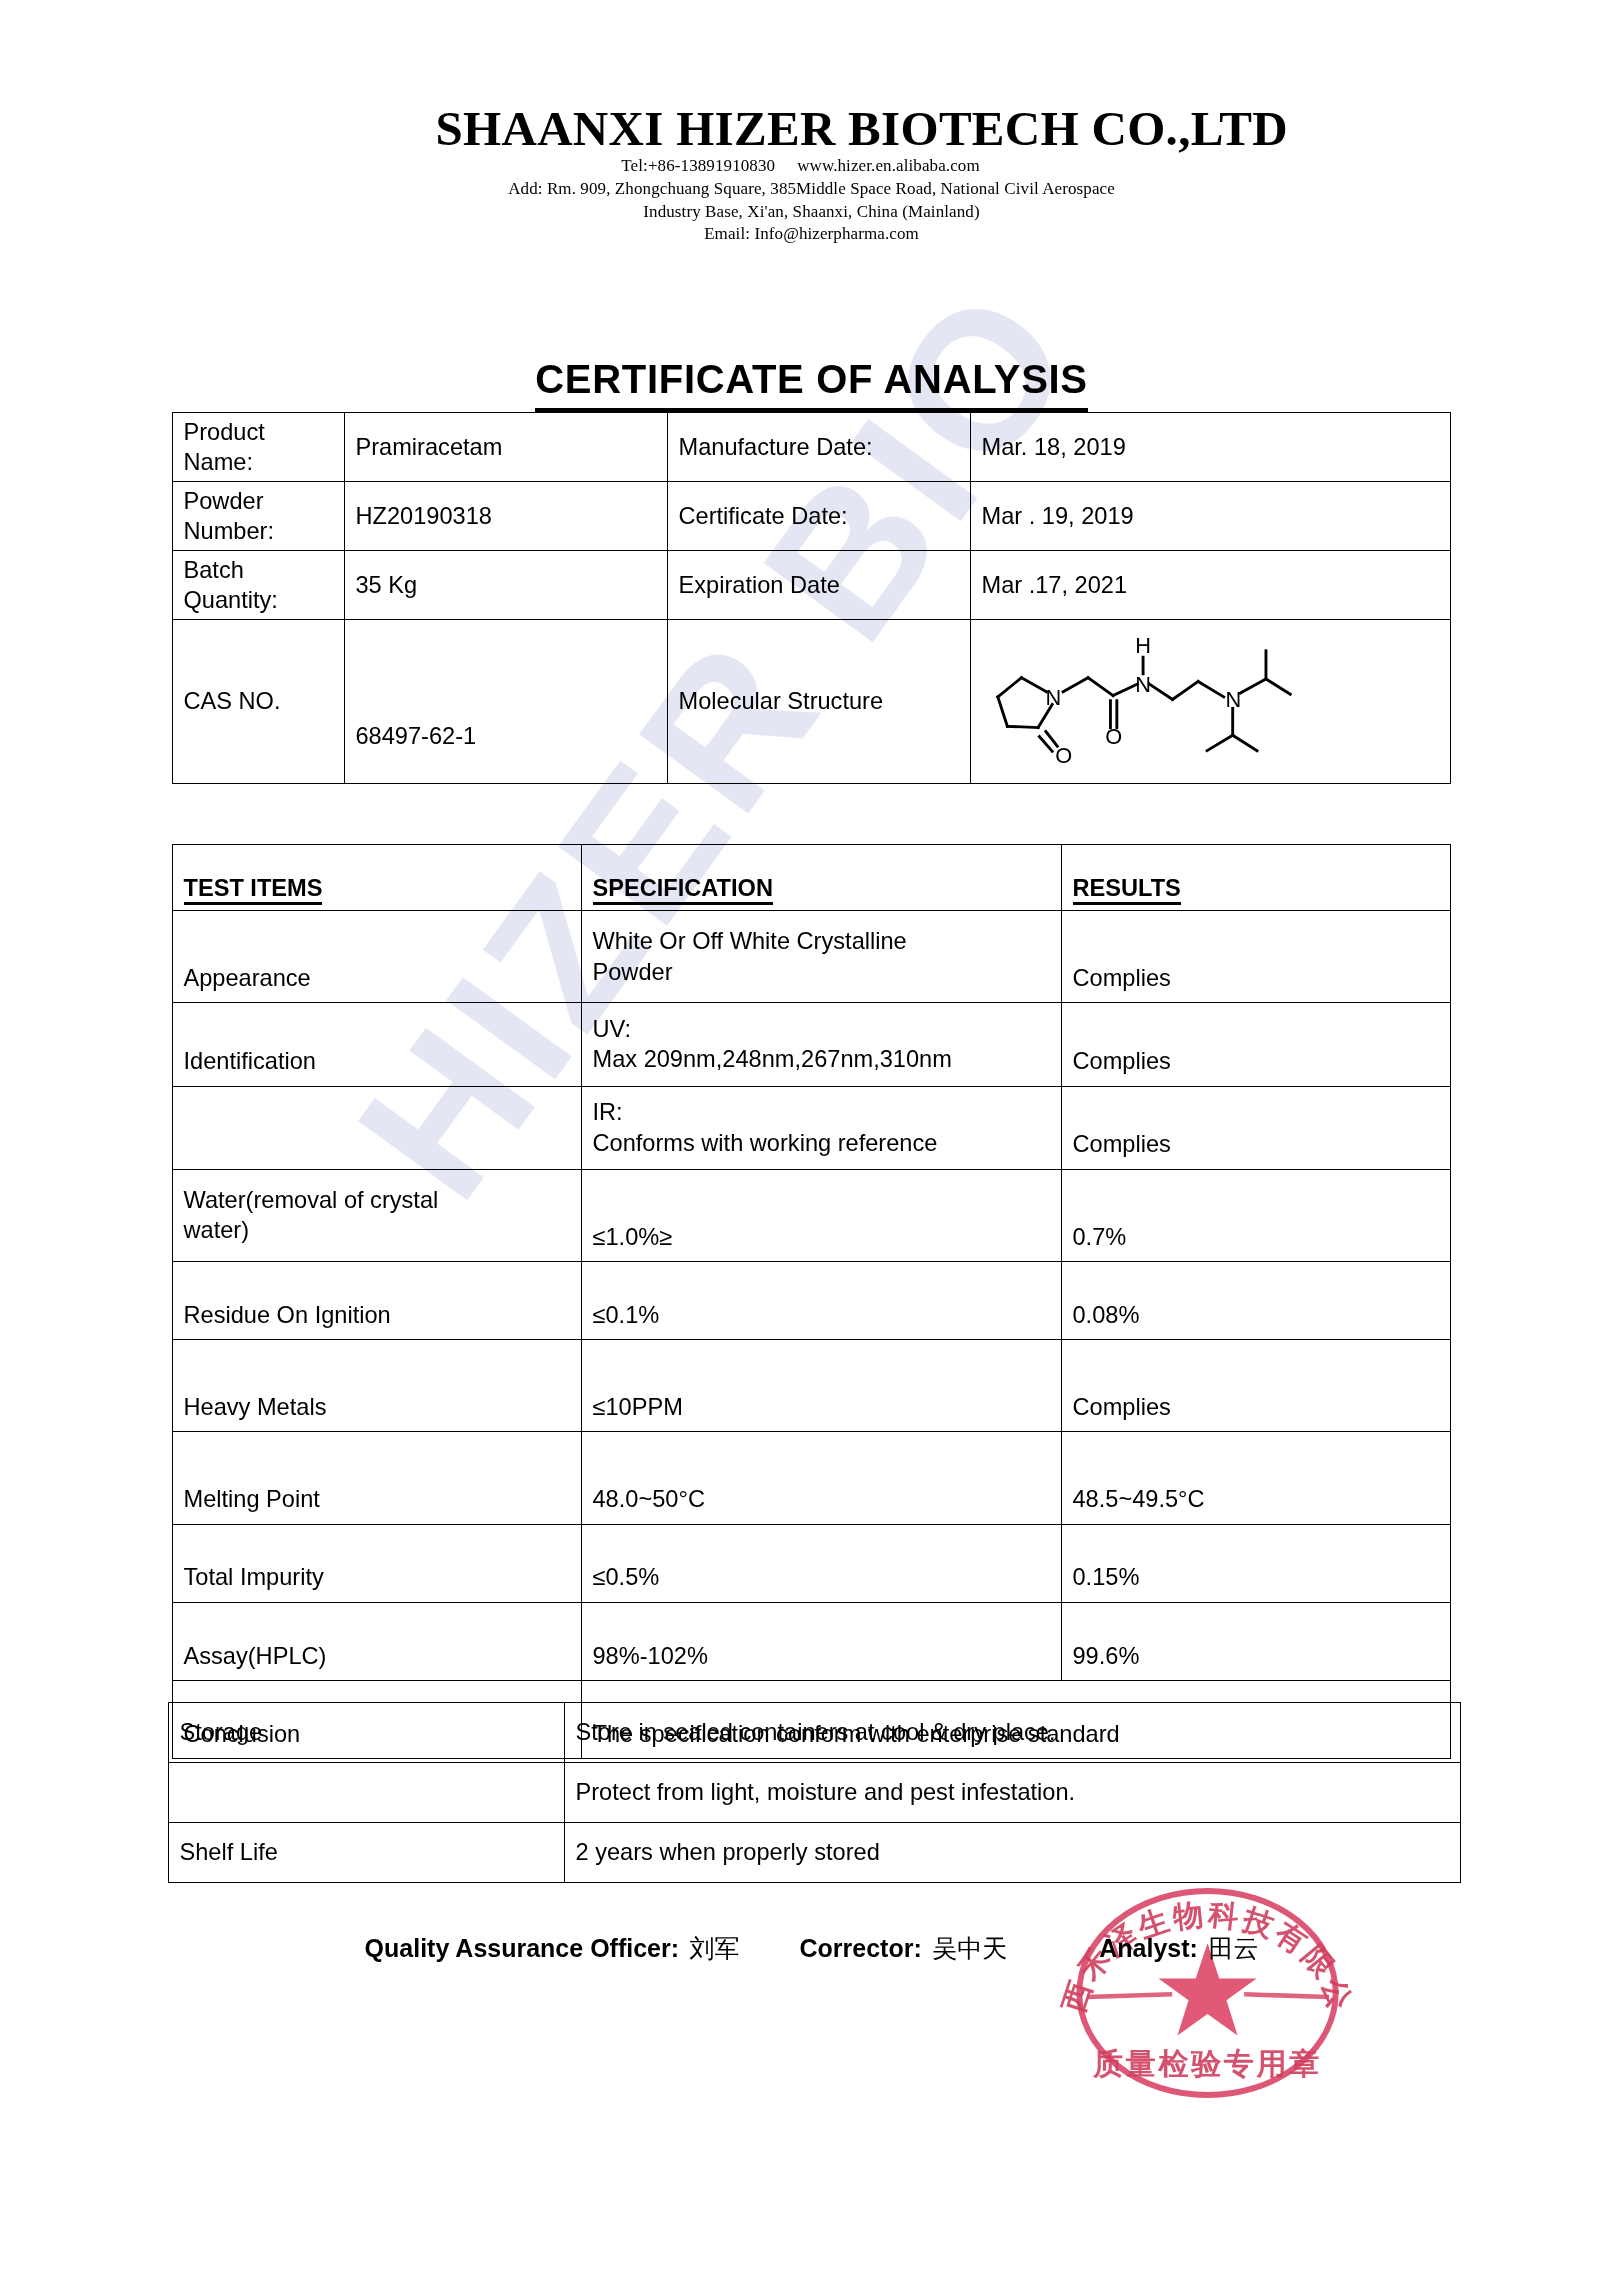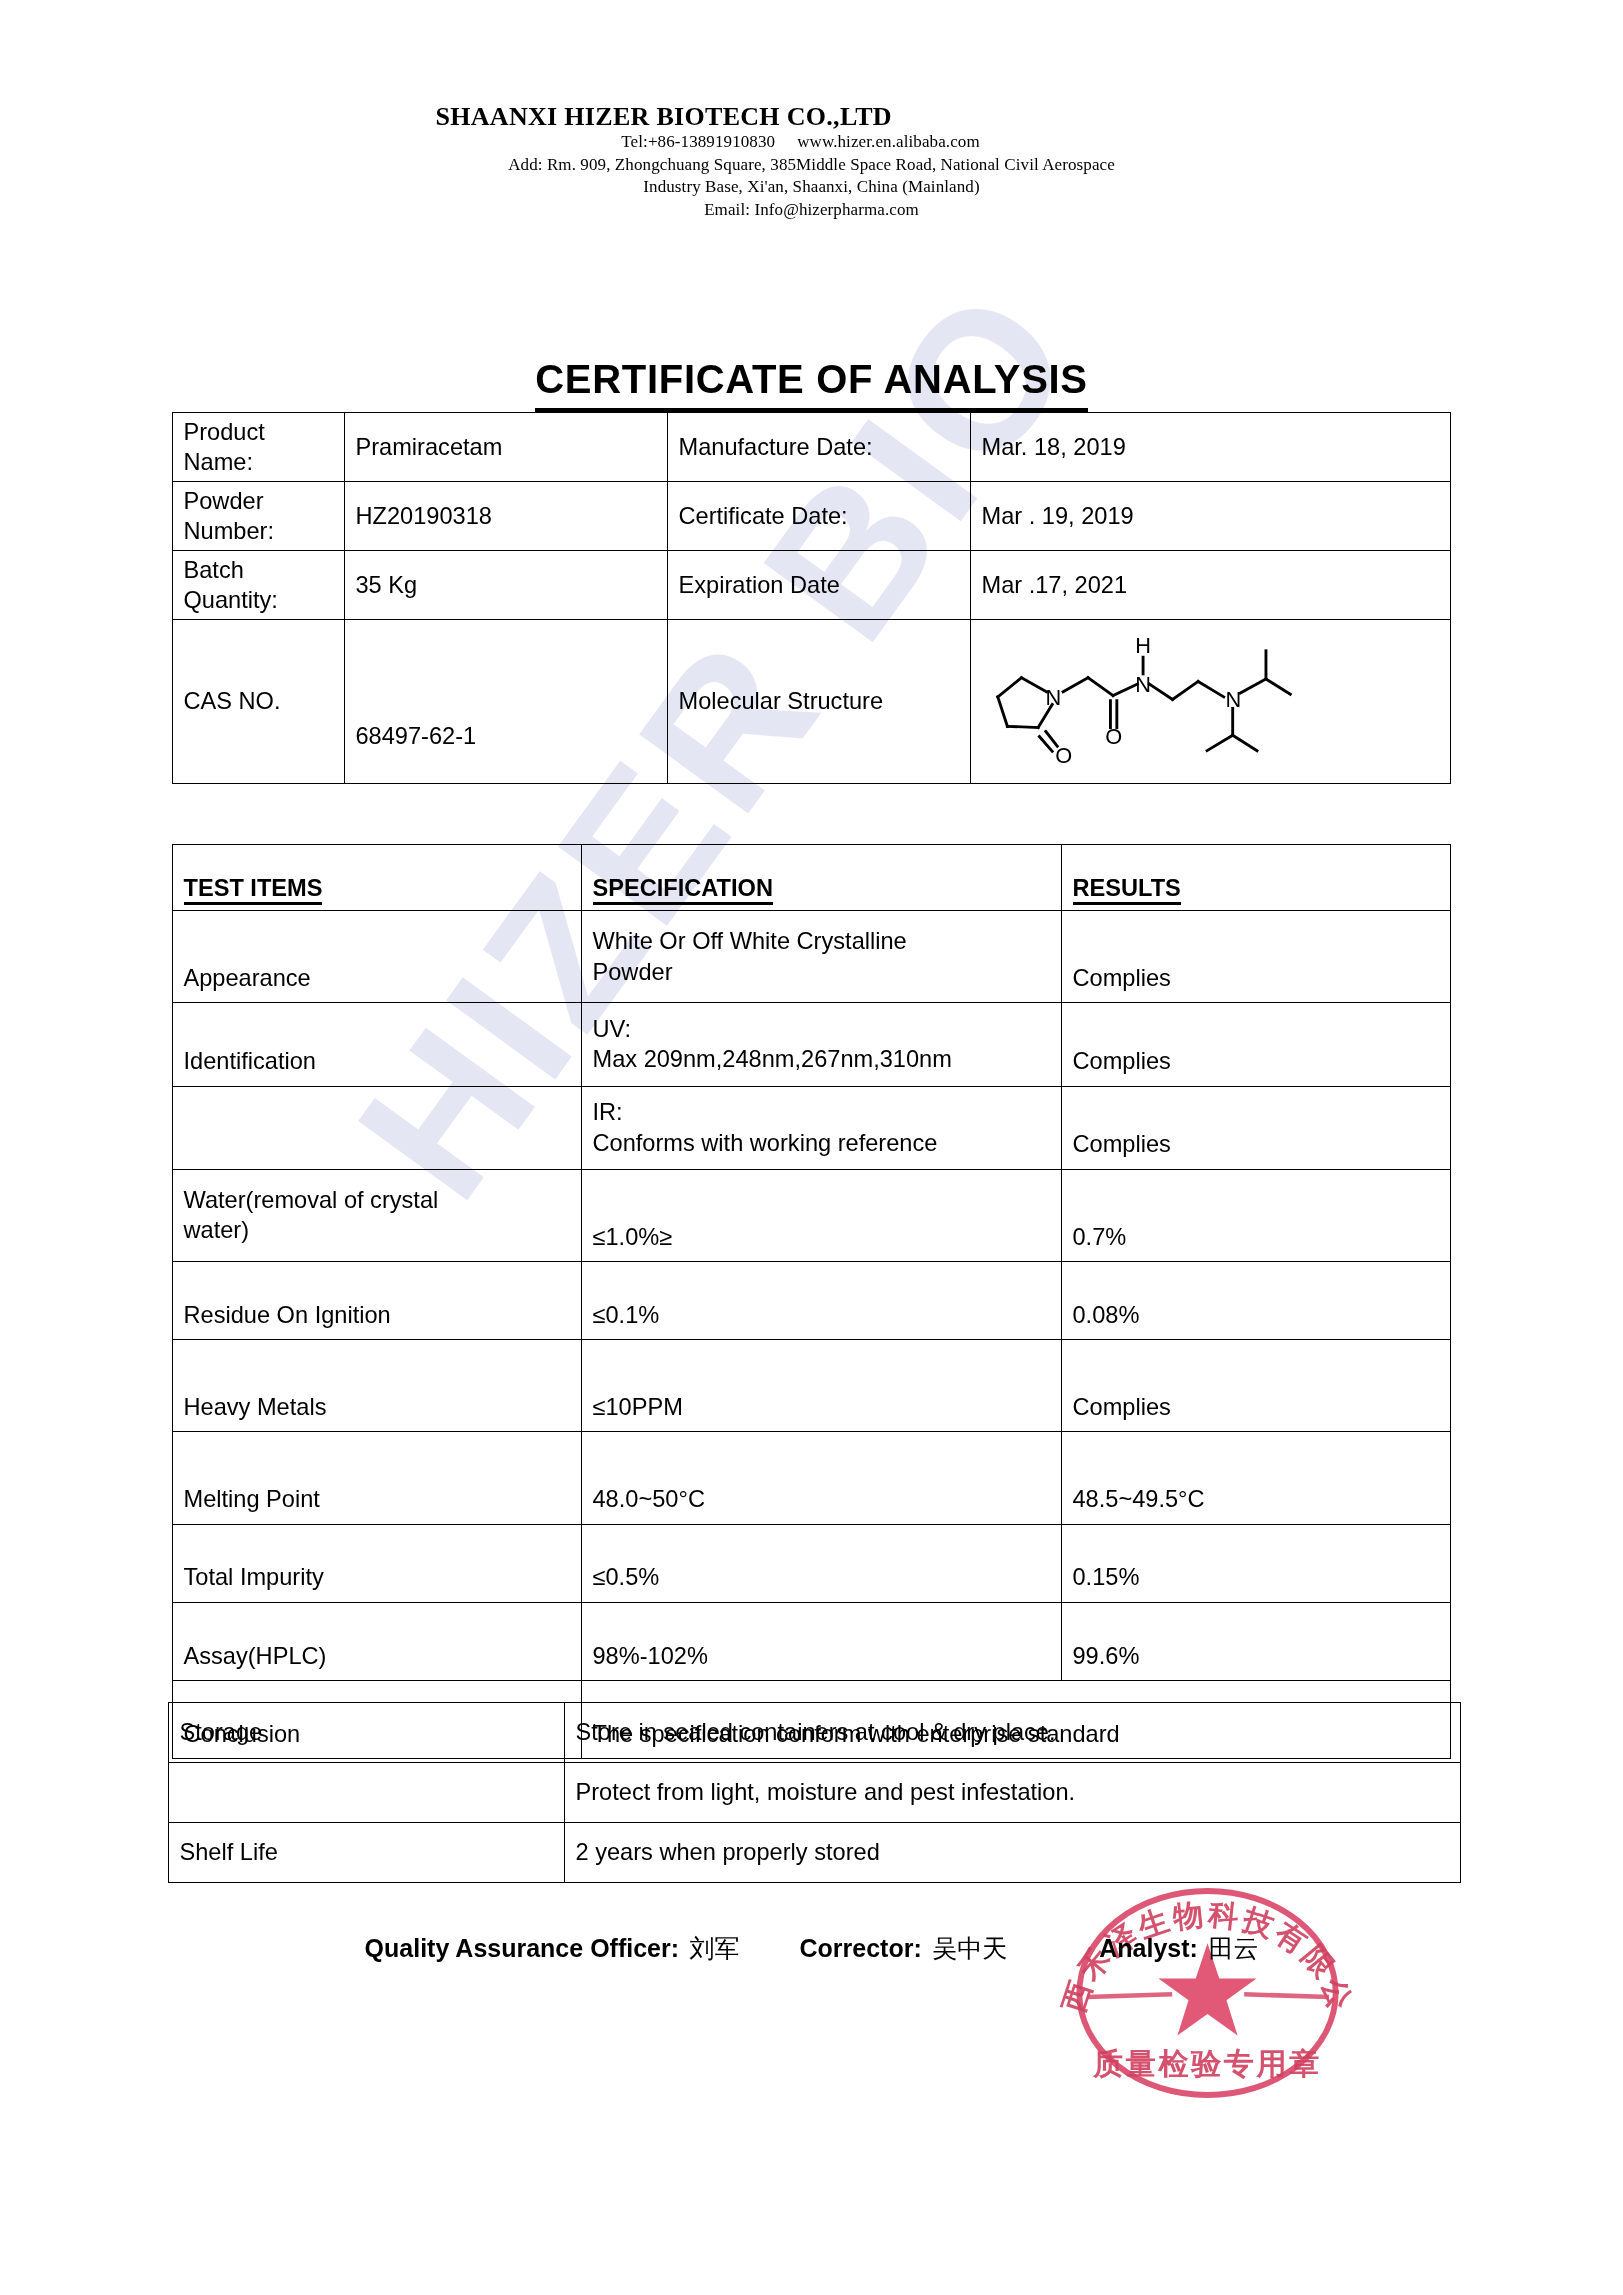--- a/index.html
+++ b/index.html
@@ -70,21 +70,21 @@
     flex: 0 0 auto;
     margin-top: 3.9px;
   }
   .header-text {
     width: 814px;
     text-align: center;
     padding-top: 5.2px;
   }
   .company-name {
     font-family: "Liberation Serif", serif;
-    font-size: 26px;
+    font-size: 49px;
     font-weight: 700;
     letter-spacing: 0.3px;
     line-height: 1.06;
     white-space: nowrap;
     text-align: left;
     padding-left: 31px;
   }
   .contact-line {
     font-family: Liberation Serif, serif;
     font-size: 17px;

